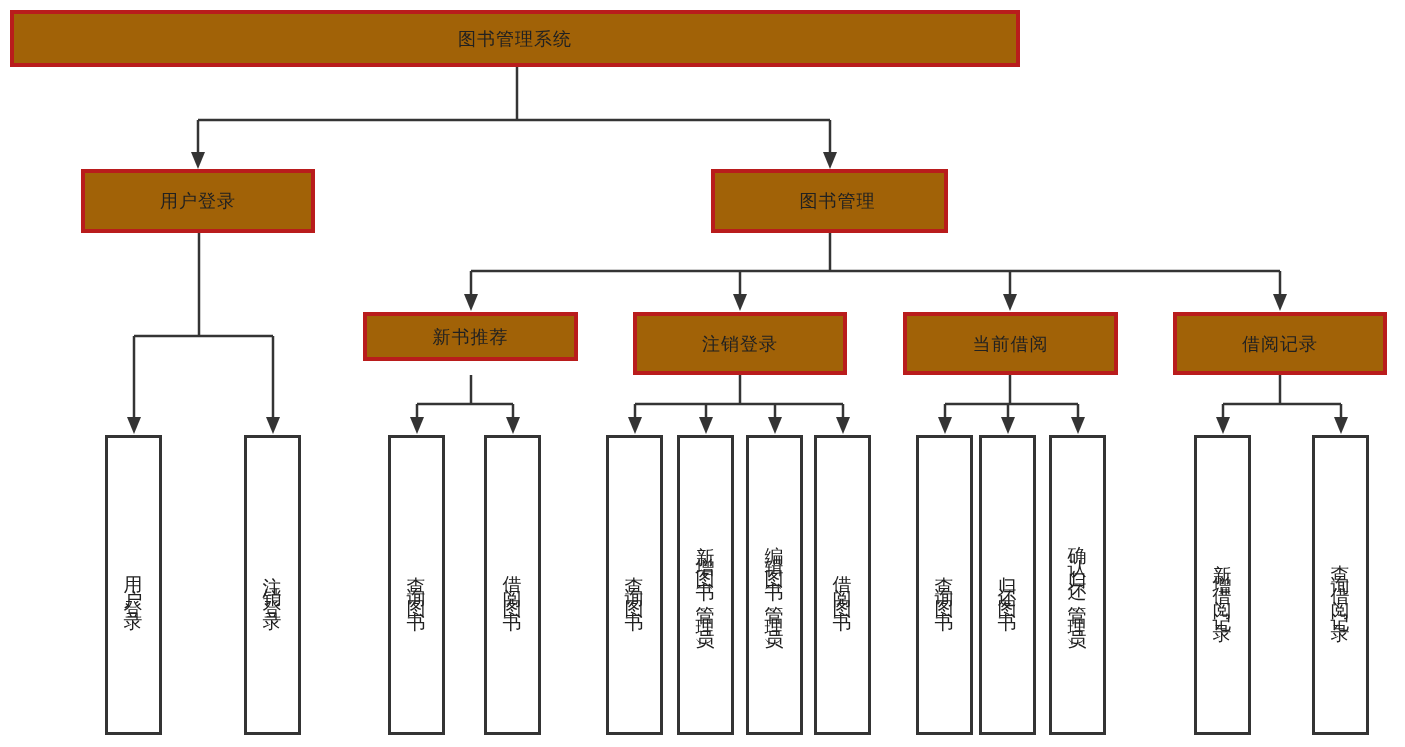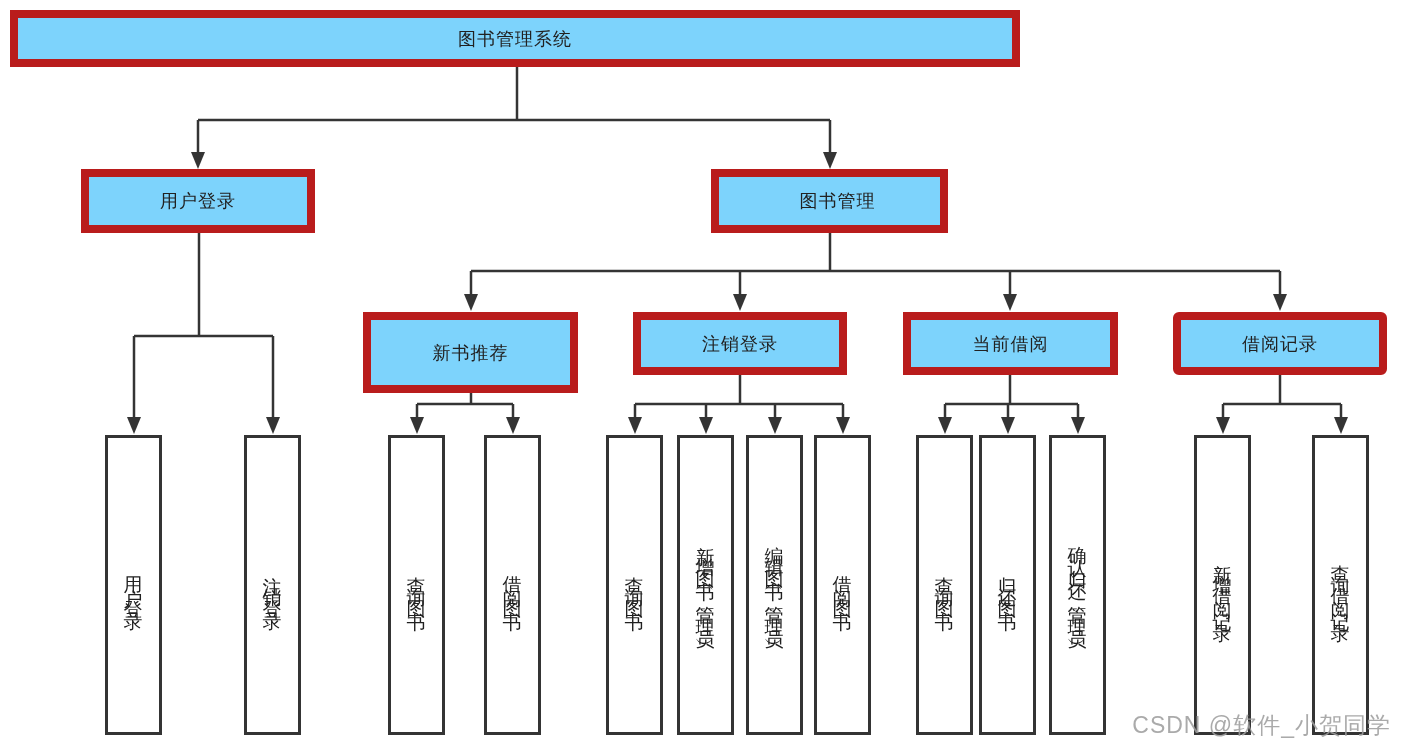--- a/index.html
+++ b/index.html
@@ -19,22 +19,22 @@
     position: absolute;
     left: 0;
     top: 0;
     width: 1405px;
     height: 747px;
     z-index: 1;
   }
   .box {
     position: absolute;
     box-sizing: border-box;
-    background: #7dd3fc;
-    border: 8px solid #b91c1c;
+    background: #a16207;
+    border: 4px solid #b91c1c;
     display: flex;
     align-items: center;
     justify-content: center;
     color: #212121;
     font-size: 18px;
     letter-spacing: 1px;
     z-index: 2;
     text-align: center;
     white-space: nowrap;
   }
@@ -57,24 +57,24 @@
     font-size: 19px;
     letter-spacing: 12px;
     line-height: 1;
     color: #212121;
   }
   
   #root-box  { left: 10px;   top: 10px;  width: 1010px; height: 57px; }
   #b-user    { left: 81px;   top: 169px; width: 234px;  height: 64px; }
   #b-book    { left: 711px;  top: 169px; width: 237px;  height: 64px; padding-left: 16px; }
   
-  #b-newrec  { left: 363px;  top: 312px; width: 215px;  height: 81px; }
+  #b-newrec  { left: 363px;  top: 312px; width: 215px;  height: 49px; }
   #b-borrow  { left: 633px;  top: 312px; width: 214px;  height: 63px; }
   #b-current { left: 903px;  top: 312px; width: 215px;  height: 63px; }
-  #b-records { left: 1173px; top: 312px; width: 214px;  height: 63px; border-radius: 6px; }
+  #b-records { left: 1173px; top: 312px; width: 214px;  height: 63px; }
   
   #l-ul0 { left: 105px; }
   #l-ul1 { left: 244px; }
   #l-nr0 { left: 388px; }
   #l-nr1 { left: 484px; }
   #l-bw0 { left: 606px; }
   #l-bw1 { left: 677px; }
   #l-bw2 { left: 746px; }
   #l-bw3 { left: 814px; }
   #l-cu0 { left: 916px; }
@@ -210,14 +210,13 @@
     <span class="vtext">确认归还（管理员）</span>
   </div>
 
   <div id="l-rc0" class="vbox">
     <span class="vtext">新增借阅记录</span>
   </div>
   <div id="l-rc1" class="vbox">
     <span class="vtext">查询借阅记录</span>
   </div>
 
-  <div id="watermark">CSDN @软件_小贺同学</div>
 </div>
 
 </body></html>

